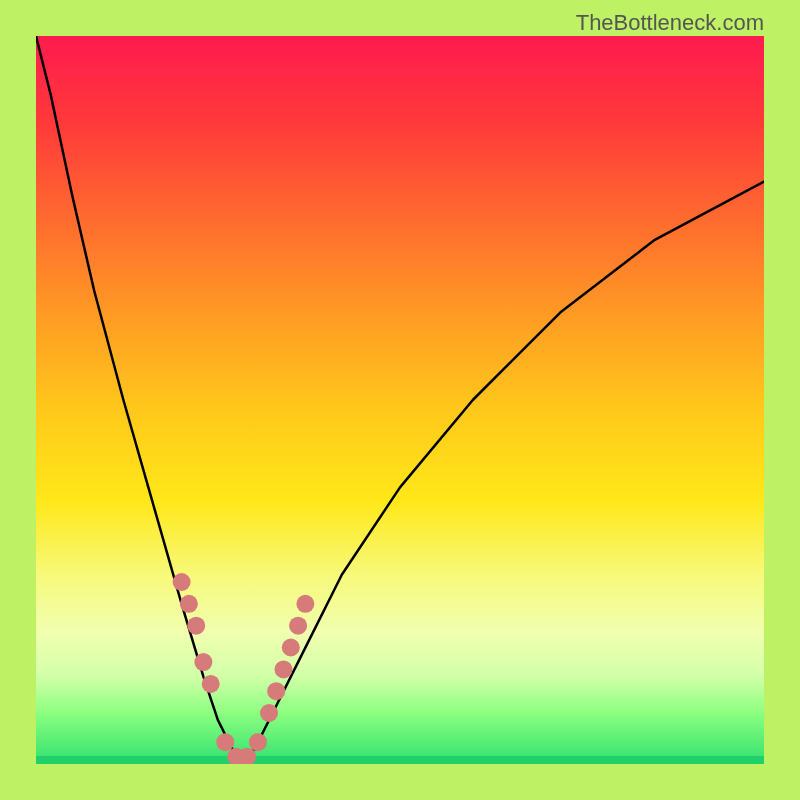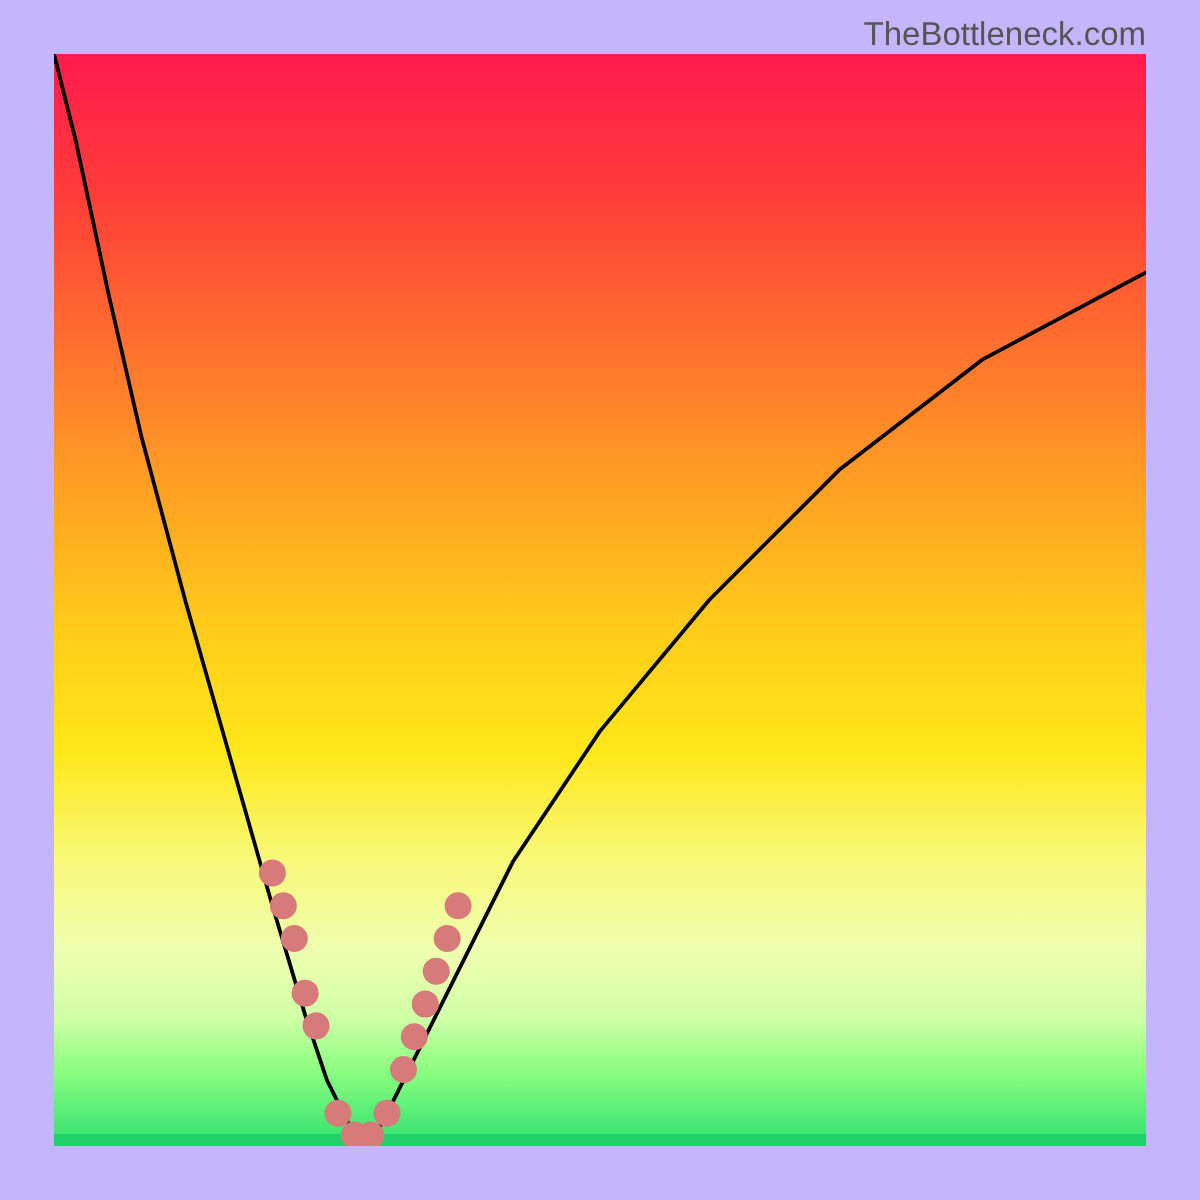--- a/index.html
+++ b/index.html
@@ -1,21 +1,21 @@
 <!DOCTYPE html>
 <html><head>
 <meta charset="utf-8">
 <style>
   * { margin: 0; padding: 0; box-sizing: border-box; }
   html, body { width: 800px; height: 800px; overflow: hidden; background: #000; }
   .container {
     width: 800px;
     height: 800px;
     position: relative;
-    background: #c4b5fd;
+    background: #bef264;
   }
   .plot-area {
     position: absolute;
     left: 36px;
     top: 36px;
     width: 728px;
     height: 728px;
     background: linear-gradient(to bottom,
       #ff1a4e 0%,
       #ff3a3a 12%,

